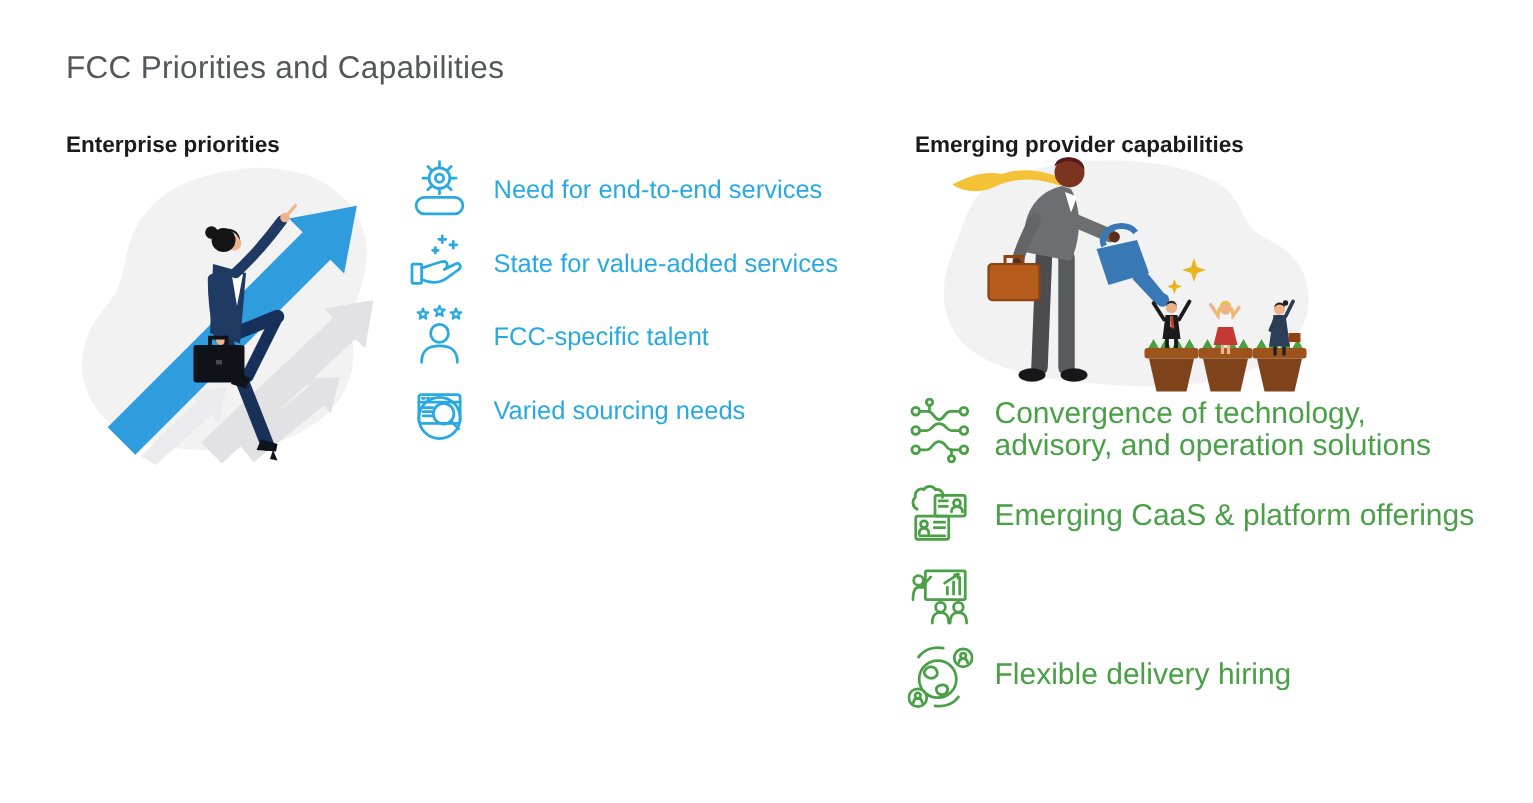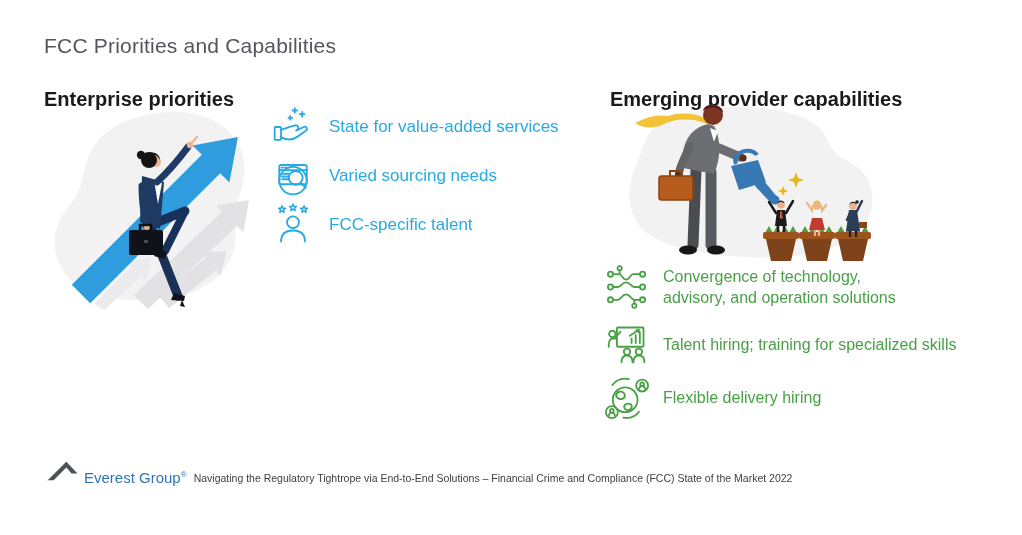--- a/index.html
+++ b/index.html
@@ -1,35 +1,35 @@
 <!DOCTYPE html>
 <html><head>
 <meta charset="utf-8">
 <style>
   html,body{margin:0;padding:0;background:#fff;}
   body{font-family:"Liberation Sans", sans-serif;}
   .slide{position:relative;width:1022px;height:535px;background:#fff;overflow:hidden;}
 
   .title{position:absolute;left:44px;top:34px;margin:0;font-size:21px;font-weight:400;color:#54565B;letter-spacing:.2px;}
-  .section-header{position:absolute;margin:0;font-size:20px;font-weight:700;color:#1A1A1C;}
+  .section-header{position:absolute;margin:0;font-size:15px;font-weight:700;color:#1A1A1C;}
   .hdr-left{left:44px;top:88px;}
   .hdr-right{left:610px;top:88px;}
 
   .illus{position:absolute;}
   .illus-left{left:36px;top:104px;width:232px;height:206px;}
   .illus-right{left:610px;top:98px;width:290px;height:167px;}
 
   ul.feature-list{list-style:none;margin:0;padding:0;position:absolute;}
   .list-blue{left:270px;top:102px;width:340px;color:#29A9E1;}
   .list-blue li{display:flex;align-items:center;height:49px;}
   .list-blue .label{font-size:17px;line-height:20px;}
   .list-green{left:604px;top:258px;width:400px;color:#4AA046;}
   .list-green li{display:flex;align-items:center;height:50px;margin-bottom:3px;}
   .list-green li.tall{height:58px;}
-  .list-green .label{font-size:16px;line-height:21px;}
+  .list-green .label{font-size:20px;line-height:21px;}
   .label{white-space:pre-line;}
   .icon{flex:none;width:46px;height:46px;margin-right:13px;display:flex;align-items:center;justify-content:center;}
   .icon svg{width:44px;height:44px;stroke:currentColor;fill:none;stroke-width:2;stroke-linecap:round;stroke-linejoin:round;}
 
   .footer{position:absolute;left:46px;top:456px;display:flex;align-items:flex-end;}
   .logo{display:flex;align-items:flex-end;}
   .logo svg{width:34px;height:30px;margin-right:4px;}
   .brand{font-size:15px;color:#2E74B8;line-height:16px;}
   .brand sup{font-size:8px;}
   .caption{font-size:10.5px;color:#404040;margin-left:7px;line-height:14px;padding-bottom:1px;}
@@ -145,51 +145,62 @@
         <rect x="249" y="124" width="8" height="6" fill="#8D4312"></rect>
         <path d="M240 133 V139 M246 133 V139" stroke="#1F1F1F" stroke-width="2.2"></path>
       </g>
     </g>
   </svg>
 
   <ul class="feature-list list-blue">
     <li>
       <span class="icon">
         <svg viewBox="0 0 48 48">
+          <circle cx="24" cy="15" r="7.5"></circle>
+            <circle cx="24" cy="15" r="3"></circle>
+          <path d="M32.5 15 H36 M30 9 L32.5 6.5 M24 6.5 V3 M18 9 L15.5 6.5 M15.5 15 H12 M18 21 L15.5 23.5 M24 23.5 V26.5 M30 21 L32.5 23.5"></path>
+          <path d="M13 29 A6 6 0 1 0 13 41 M35 29 A6 6 0 1 1 35 41 M13 29 H35 M13 41 H35"></path>
+        </svg>
+      </span>
+      <span class="label">Need for end-to-end services</span>
+    </li>
+    <li>
+      <span class="icon">
+        <svg viewBox="0 0 48 48">
           <path d="M26 3.5 V8.5 M23.5 6 H28.5 M34 7.5 V12.5 M31.5 10 H36.5 M21 12 V16 M19 14 H23"></path>
           <rect x="4" y="24" width="7" height="14" rx="1"></rect>
           <path d="M11 35 C17 38.5 24 38 29 34.5 L38 28 C40.5 26 38.5 22.5 35.5 24 L27.5 28 C30.5 26.5 30.5 21.5 26.5 22.2 C21.5 23.2 16 25.5 11 27"></path>
         </svg>
       </span>
       <span class="label">State for value-added services</span>
+    </li>
+    <li>
+      <span class="icon">
+        <svg viewBox="0 0 48 48" style="stroke-width:1.6">
+          <path d="M12 3 L13 5.62 L15.8 5.76 L13.62 7.53 L14.35 10.24 L12 8.7 L9.65 10.24 L10.38 7.53 L8.2 5.76 L11 5.62 Z"></path>
+          <path d="M24 1 L25 3.62 L27.8 3.76 L25.62 5.53 L26.35 8.24 L24 6.7 L21.65 8.24 L22.38 5.53 L20.2 3.76 L23 3.62 Z"></path>
+          <path d="M36 3 L37 5.62 L39.8 5.76 L37.62 7.53 L38.35 10.24 L36 8.7 L33.65 10.24 L34.38 7.53 L32.2 5.76 L35 5.62 Z"></path>
+          <circle cx="24" cy="21" r="6.5" style="stroke-width:2"></circle>
+          <path d="M11 42 C11 32 17 30 24 30 C31 30 37 32 37 42" style="stroke-width:2"></path>
+        </svg>
+      </span>
+      <span class="label">FCC-specific talent</span>
     </li>
     <li>
       <span class="icon">
         <svg viewBox="0 0 48 48">
           <circle cx="24" cy="29" r="15"></circle>
           <rect x="9" y="12" width="30" height="21" rx="2"></rect>
           <path d="M9 17.5 H39 M11.5 14.8 h1.5 M15 14.8 h1.5 M18.5 14.8 h1.5"></path>
           <path d="M12 21.5 H19 M12 24.5 H19 M12 27.5 H19"></path>
           <circle cx="27" cy="26" r="7.5"></circle>
           <path d="M32.5 31.5 L38 37"></path>
         </svg>
       </span>
       <span class="label">Varied sourcing needs</span>
-    </li>
-    <li>
-      <span class="icon">
-        <svg viewBox="0 0 48 48" style="stroke-width:1.6">
-          <path d="M12 3 L13 5.62 L15.8 5.76 L13.62 7.53 L14.35 10.24 L12 8.7 L9.65 10.24 L10.38 7.53 L8.2 5.76 L11 5.62 Z"></path>
-          <path d="M24 1 L25 3.62 L27.8 3.76 L25.62 5.53 L26.35 8.24 L24 6.7 L21.65 8.24 L22.38 5.53 L20.2 3.76 L23 3.62 Z"></path>
-          <path d="M36 3 L37 5.62 L39.8 5.76 L37.62 7.53 L38.35 10.24 L36 8.7 L33.65 10.24 L34.38 7.53 L32.2 5.76 L35 5.62 Z"></path>
-          <circle cx="24" cy="21" r="6.5" style="stroke-width:2"></circle>
-          <path d="M11 42 C11 32 17 30 24 30 C31 30 37 32 37 42" style="stroke-width:2"></path>
-        </svg>
-      </span>
-      <span class="label">FCC-specific talent</span>
     </li>
   </ul>
 
   <ul class="feature-list list-green">
     <li class="tall">
       <span class="icon">
         <svg viewBox="0 0 48 48">
           <circle cx="6" cy="10" r="2.8"></circle>
             <circle cx="41" cy="10" r="2.8"></circle>
           <path d="M9 10 H15 C19 10 19 16 23 16 C27 16 27 10 31 10 H38"></path>
@@ -204,31 +215,46 @@
           <circle cx="32" cy="44.5" r="2.3"></circle>
             <path d="M32 42 V38"></path>
         </svg>
       </span>
       <span class="label">Convergence of technology,
 advisory, and operation solutions</span>
     </li>
     <li>
       <span class="icon">
         <svg viewBox="0 0 48 48">
+          <path d="M7 19 C3.5 17.5 3 12.5 5.8 10.2 C4.8 6.5 8.5 3.2 12 4.8 C13.6 1.6 18.6 1.6 20.2 4.8 C23.6 3.8 26.8 7.2 25.4 10.5"></path>
+          <rect x="20" y="9" width="22" height="15" rx="1.5"></rect>
+          <circle cx="36" cy="14.5" r="2.5"></circle>
+            <path d="M32 21 C32 17.8 34 17.2 36 17.2 C38 17.2 40 17.8 40 21"></path>
+          <path d="M23 13 H29 M23 17 H29"></path>
+          <rect x="6" y="24" width="24" height="17" rx="1.5"></rect>
+          <circle cx="12" cy="30" r="2.5"></circle>
+            <path d="M8.5 37 C8.5 33.5 10.3 33 12 33 C13.7 33 15.5 33.5 15.5 37"></path>
+          <path d="M19.5 28.5 H27 M19.5 32.5 H27 M9 38.5 H27"></path>
+        </svg>
+      </span>
+      <span class="label">Emerging CaaS &amp; platform offerings</span>
+    </li>
+    <li>
+      <span class="icon">
+        <svg viewBox="0 0 48 48">
           <rect x="13" y="6" width="29" height="21" rx="1"></rect>
           <path d="M29 23 V18 M33.5 23 V14 M38 23 V11 M27 15 L37 8.5 M37 8.5 l-2.8 .4 M37 8.5 l-.4 2.8"></path>
           <circle cx="8" cy="13" r="3.5"></circle>
           <path d="M4 27 C4 19.5 6 17.8 9 18 H12 M11 17 L17 10.5"></path>
           <circle cx="24" cy="32.5" r="3.5"></circle>
           <path d="M18 44 C18 37.5 21 36.5 24 36.5 C27 36.5 30 37.5 30 44"></path>
           <circle cx="37" cy="32.5" r="3.5"></circle>
           <path d="M31 44 C31 37.5 34 36.5 37 36.5 C40 36.5 43 37.5 43 44"></path>
         </svg>
       </span>
-      <span class="label">Talent hiring; training for specialized skills</span>
     </li>
     <li>
       <span class="icon">
         <svg viewBox="0 0 48 48">
           <circle cx="22" cy="27" r="13.5"></circle>
           <path d="M12.5 21 C15 16.5 20.5 17.5 21.5 21.5 C22.5 25.5 17.5 27.5 14.5 25.5 C12.2 24 11.5 22.8 12.5 21 Z"></path>
           <path d="M22.5 32 C26.5 30 30 32 29 35.5 C28 39 23 39 21.5 36.5 C20.5 34.5 20.8 33 22.5 32 Z"></path>
           <path d="M8 11 C12 5.5 19 3 26 4.5"></path>
           <path d="M37 40 C33.5 45 27 47.5 20 46.5"></path>
           <circle cx="40.5" cy="11.5" r="6.5"></circle>
@@ -236,24 +262,14 @@
             <path d="M37.3 15 C37.6 12.3 39 12 40.5 12 C42 12 43.4 12.3 43.7 15"></path>
           <circle cx="7.5" cy="40.5" r="6.5"></circle>
           <circle cx="7.5" cy="39" r="2"></circle>
             <path d="M4.3 44 C4.6 41.3 6 41 7.5 41 C9 41 10.4 41.3 10.7 44"></path>
         </svg>
       </span>
       <span class="label">Flexible delivery hiring</span>
     </li>
   </ul>
 
-  <div class="footer">
-    <div class="logo">
-      <svg viewBox="0 0 40 34">
-        <path d="M2 28 L24 6 L37 20 L30 20 L24 13 L9 28 Z" fill="#4D5156"></path>
-        <path d="M2 28 L24 6" stroke="#9AA0A6" stroke-width="1" fill="none"></path>
-      </svg>
-      <span class="brand"><span>Everest Group</span><sup>®</sup></span>
-    </div>
-    <span class="caption">Navigating the Regulatory Tightrope via End-to-End Solutions – Financial Crime and Compliance (FCC) State of the Market 2022</span>
-  </div>
 
 </div>
 
 </body></html>

